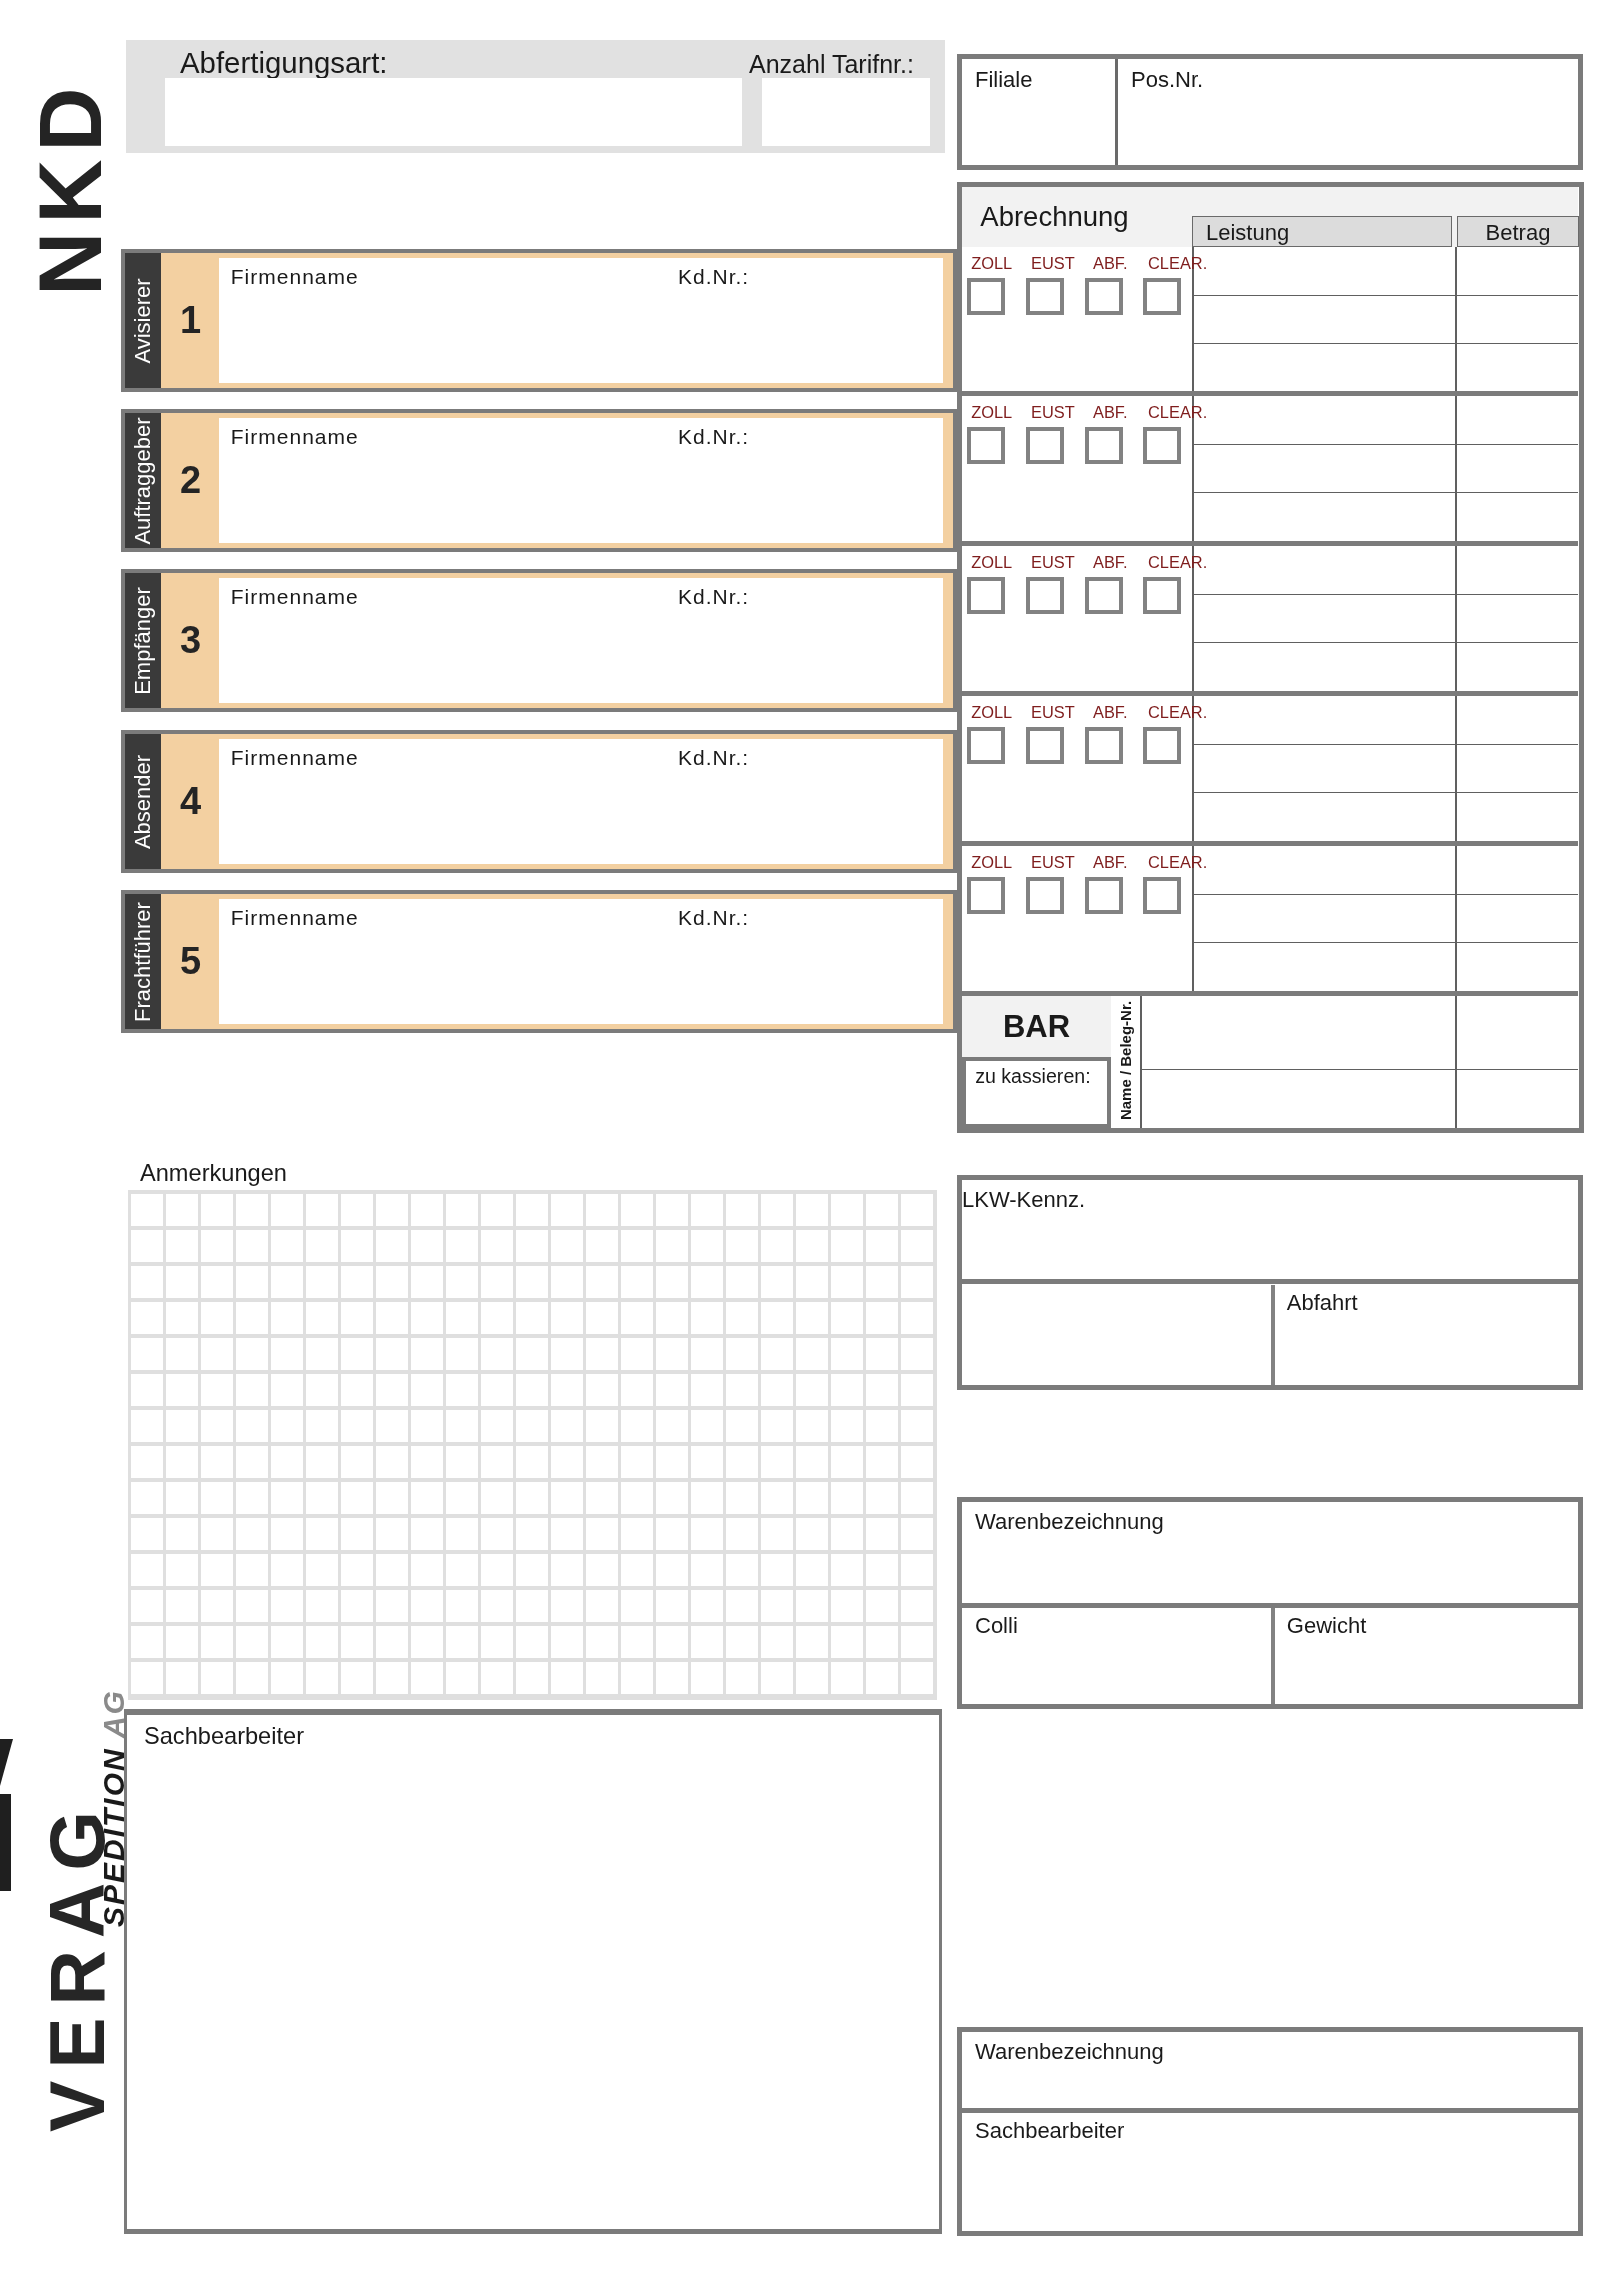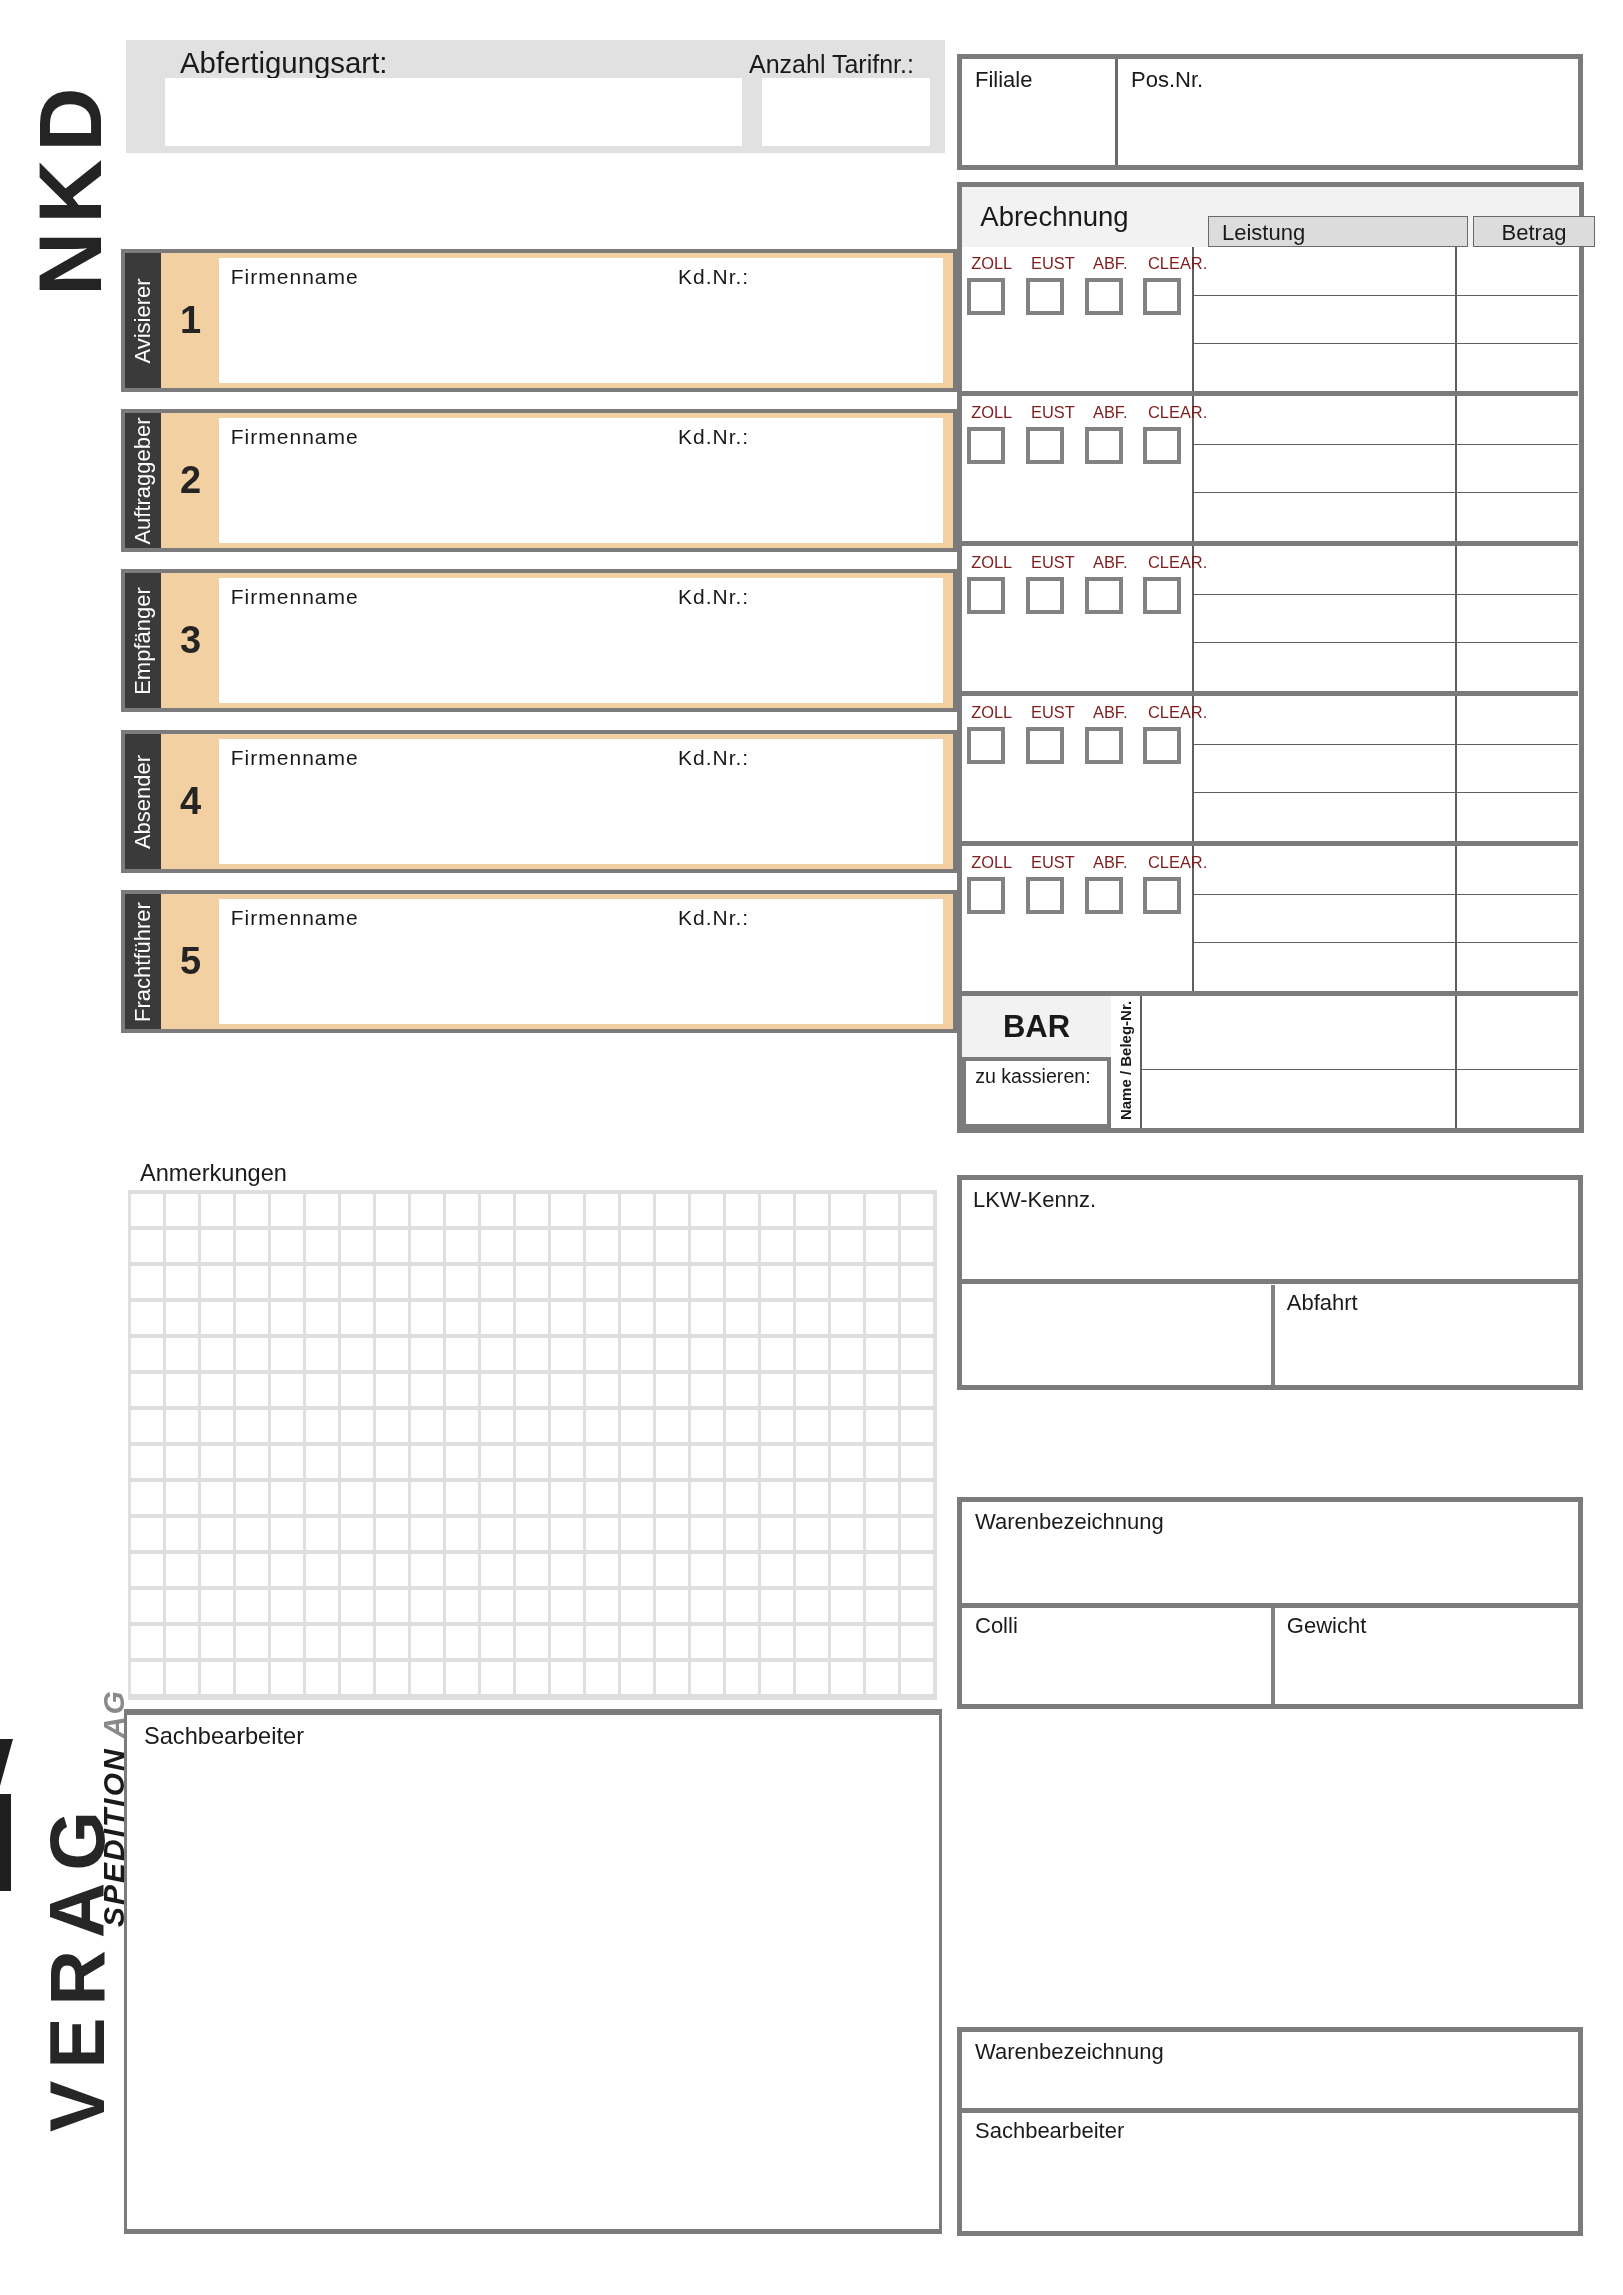--- a/index.html
+++ b/index.html
@@ -29,21 +29,21 @@
   .party-num{position:absolute;left:36px;top:0;width:59px;height:100%;display:flex;align-items:center;justify-content:center;
              font-size:38px;font-weight:bold;color:#242424;}
   .party-box{position:absolute;left:94px;top:5.2px;right:9.8px;bottom:5.2px;background:#ffffff;}
   .party-box .firmen{position:absolute;left:11.8px;top:6.5px;font-size:21px;letter-spacing:1px;}
   .party-box .kdnr{position:absolute;left:459px;top:6.5px;font-size:21px;letter-spacing:1px;}
 
   
   #abrechnung{left:957px;top:182px;width:627px;height:951px;border:5.2px solid #7b7b7b;box-sizing:border-box;background:#ffffff;}
   #abr-header{position:absolute;left:0;top:0;width:616px;height:60px;background:#f2f2f2;}
   #abr-title{position:absolute;left:18.3px;top:14.4px;font-size:27.5px;}
-  .hdr-cell{position:absolute;top:29px;height:31px;background:#dcdcdc;border:1.3px solid #6a6a6a;box-sizing:border-box;margin-left:16px;}
+  .hdr-cell{position:absolute;top:29px;height:31px;background:#dcdcdc;border:1.3px solid #6a6a6a;box-sizing:border-box;}
   #hdr-leistung{left:230px;width:260px;}
   #hdr-leistung span{position:absolute;left:13px;top:3.3px;font-size:22px;}
   #hdr-betrag{left:495px;width:122px;}
   #hdr-betrag span{position:absolute;left:0;right:0;top:3.3px;text-align:center;font-size:22px;}
 
   .abr-sep{position:absolute;left:0;width:616px;height:5.2px;background:#7b7b7b;}
   .abr-group{position:absolute;left:0;width:616px;height:145px;}
   .cb-lbl{position:absolute;top:6.5px;font-size:16.4px;color:#7f1d1d;}
   .cb-box{position:absolute;top:31px;width:38px;height:37px;border:4.6px solid #828282;box-sizing:border-box;background:#fff;}
   .vline{position:absolute;width:2px;background:#606060;}
@@ -283,21 +283,21 @@
   <div class="abs" id="verag-logo">
     <span>VERAG</span>
   </div>
   <div class="abs" id="verag-sub">
     <span class="sped">SPEDITION</span><span class="ag"> AG</span>
   </div>
   <div class="abs edge-frag" style="left:0;top:1739px;width:13px;height:47px;clip-path:polygon(0 0,100% 0,0 100%);"></div>
   <div class="abs edge-frag" style="left:0;top:1794px;width:10.5px;height:97px;"></div>
 
   <div class="abs rbox" id="lkw-box">
-    <span class="boxlbl" style="left:11px;top:6.5px;">LKW-Kennz.</span>
+    <span class="boxlbl" style="left:0;top:6.5px;">LKW-Kennz.</span>
     <div class="boxlbl" style="left:0;top:0;right:0;height:99px;"></div>
     <div class="hdiv" style="top:99px;"></div>
     <div class="vdiv" style="left:309px;top:105px;bottom:0;"></div>
     <div class="boxlbl" style="left:313px;top:105px;right:0;bottom:0;">
       <span class="boxlbl" style="left:11.8px;top:5.2px;">Abfahrt</span>
     </div>
   </div>
 
   <div class="abs rbox" id="waren-box">
     <span class="boxlbl" style="left:13px;top:6.5px;">Warenbezeichnung</span>

